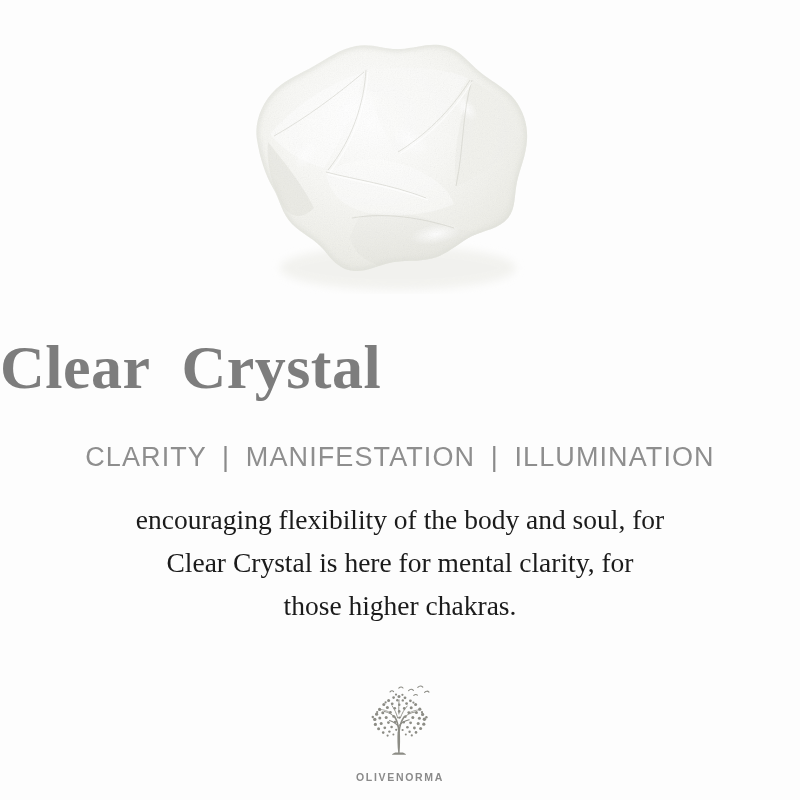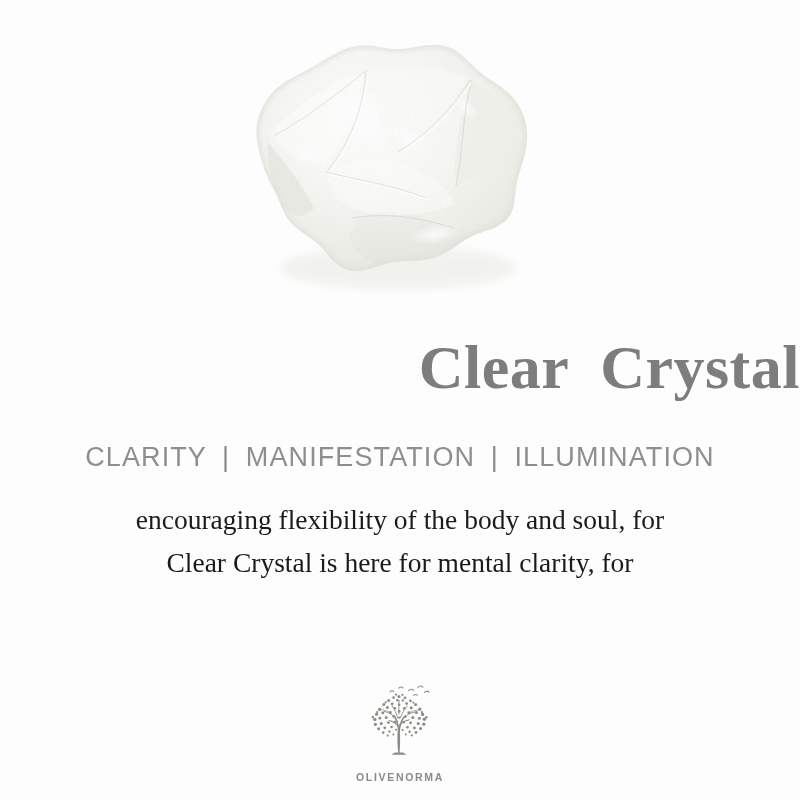--- a/index.html
+++ b/index.html
@@ -37,21 +37,21 @@
     height: 272px;
     display: block;
   }
 
   
   .title {
     position: absolute;
     left: 0;
     right: 0;
     top: 336px;
-    text-align: right;
+    text-align: left;
     font-family: "Liberation Serif", "DejaVu Serif", serif;
     font-size: 62px;
     font-weight: 700;
     line-height: 1;
     color: #7d7d7d;
     letter-spacing: 0.5px;
     white-space: pre;
   }
 
   
@@ -229,20 +229,21 @@
     <span>CLARITY</span>
     <span class="sep">|</span>
     <span>MANIFESTATION</span>
     <span class="sep">|</span>
     <span>ILLUMINATION</span>
   </div>
 
   <div class="description">
     <span class="ln">encouraging flexibility of the body and soul, for</span>
     <span class="ln">Clear Crystal is here for mental clarity, for</span>
+    <span class="ln">those higher chakras.</span>
   </div>
 
   <div class="brand">
     <svg class="brand-mark" viewBox="0 0 78 72">
       <g fill="#8c8c85">
 
         <path d="M37.2,68.6 C36.4,62 36.2,54 36.6,47.5 L38.9,47.5
                  C39.2,54 39.2,62 38.6,68.6 L41.9,68.6
                  C43.4,69.2 44.6,69.9 45.1,70.7 L30.9,70.7
                  C31.5,69.9 32.7,69.2 34.2,68.6 Z"></path>

